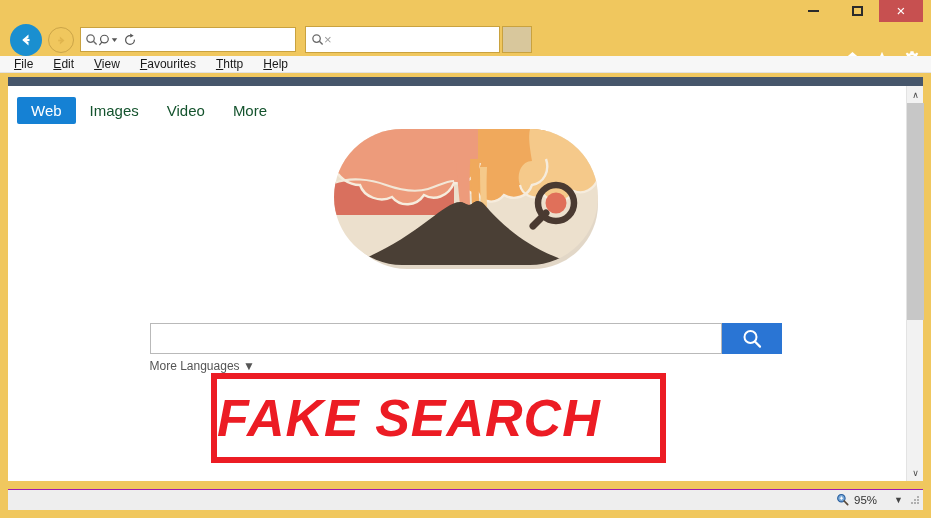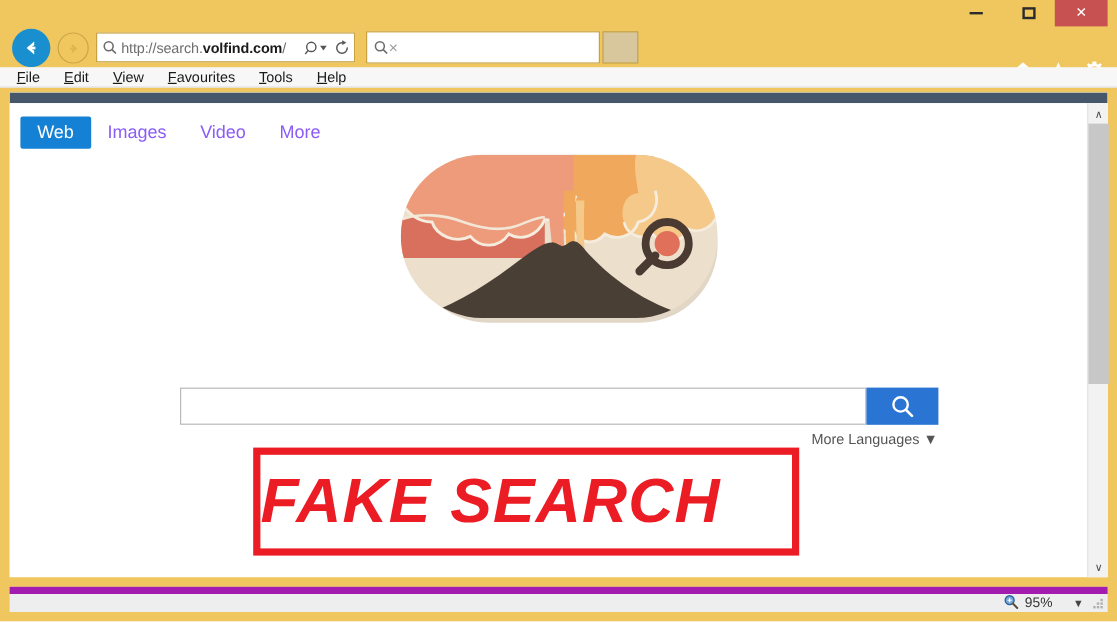--- a/index.html
+++ b/index.html
@@ -169,21 +169,21 @@
 
   
   #site-tabs {
     position: absolute;
     left: 9px; top: 11px;
     display: flex;
     align-items: center;
   }
   #site-tabs .site-tab {
     font-size: 15px;
-    color: #8b5cf6;
+    color: #14532d;
     padding: 5px 14px;
   }
   #site-tabs .site-tab.active {
     background: #1581d4;
     color: #ffffff;
     border-radius: 2px;
     font-weight: 400;
   }
 
   
@@ -220,21 +220,21 @@
     border: none;
     display: flex; align-items: center; justify-content: center;
     cursor: pointer;
   }
   #more-languages {
     position: absolute;
     top: 273px;
     left: 50%;
     transform: translateX(-50%);
     width: 632px;
-    text-align: right;
+    text-align: left;
     font-size: 12px;
     color: #555555;
   }
   #more-languages .ml-link { color: #555555; }
 
   
   #fake-stamp {
     position: absolute;
     left: 203px; top: 287px;
     width: 455px; height: 90px;
@@ -273,21 +273,21 @@
     width: 17px; height: 217px;
     background: #c7c7c7;
   }
 
   
   #statusbar {
     position: absolute;
     left: 8px; bottom: 8px;
     width: 915px; height: 21px;
     background: #eeeeee;
-    border-top: 6px solid #a21caf;
+    border-top: 1px solid #a21caf;
     display: flex; align-items: center; justify-content: flex-end;
   }
   #zoom-control {
     display: flex; align-items: center;
     gap: 5px;
     margin-right: 6px;
     font-size: 11.5px;
     color: #333333;
   }
   #zoom-control .zoom-caret { font-size: 9px; color: #444; margin-left: 12px; }
@@ -337,21 +337,20 @@
       </svg>
     </div>
 
     <div id="addressbar">
       <span class="addr-icon">
         <svg width="13" height="13" viewBox="0 0 14 14">
           <circle cx="6" cy="6" r="4" fill="none" stroke="#6b6b6b" stroke-width="1.4"></circle>
           <line x1="9" y1="9" x2="12.5" y2="12.5" stroke="#6b6b6b" stroke-width="1.5"></line>
         </svg>
       </span>
-      <span class="url-text"><span>http://search.</span><b>volfind.com</b><span>/</span></span>
       <span class="addr-icon" style="margin-right:3px;">
         <svg width="22" height="14" viewBox="0 0 24 14">
           <circle cx="7" cy="6" r="4.2" fill="none" stroke="#555" stroke-width="1.3"></circle>
           <line x1="4.2" y1="9.2" x2="1.5" y2="12.5" stroke="#555" stroke-width="1.3"></line>
           <path d="M15 5 L21 5 L18 9.2 Z" fill="#555"></path>
         </svg>
       </span>
       <span class="addr-icon">
         <svg width="14" height="14" viewBox="0 0 16 16">
           <path d="M13 8 A5 5 0 1 1 8 3" fill="none" stroke="#555" stroke-width="1.4" stroke-linecap="round"></path>
@@ -390,21 +389,21 @@
         </svg>
       </span>
     </div>
   </div>
 
   <div id="menubar">
     <span class="menu-item"><u>F</u><span>ile</span></span>
     <span class="menu-item"><u>E</u><span>dit</span></span>
     <span class="menu-item"><u>V</u><span>iew</span></span>
     <span class="menu-item"><u>F</u><span>avourites</span></span>
-    <span class="menu-item"><u>T</u><span>ools</span></span>
+    <span class="menu-item"><u>T</u><span>http</span></span>
     <span class="menu-item"><u>H</u><span>elp</span></span>
   </div>
 
   <div id="viewport">
     <div id="page-header-bar"></div>
 
     <div id="page">
 
       <div id="site-tabs">
         <span class="site-tab active">Web</span>

